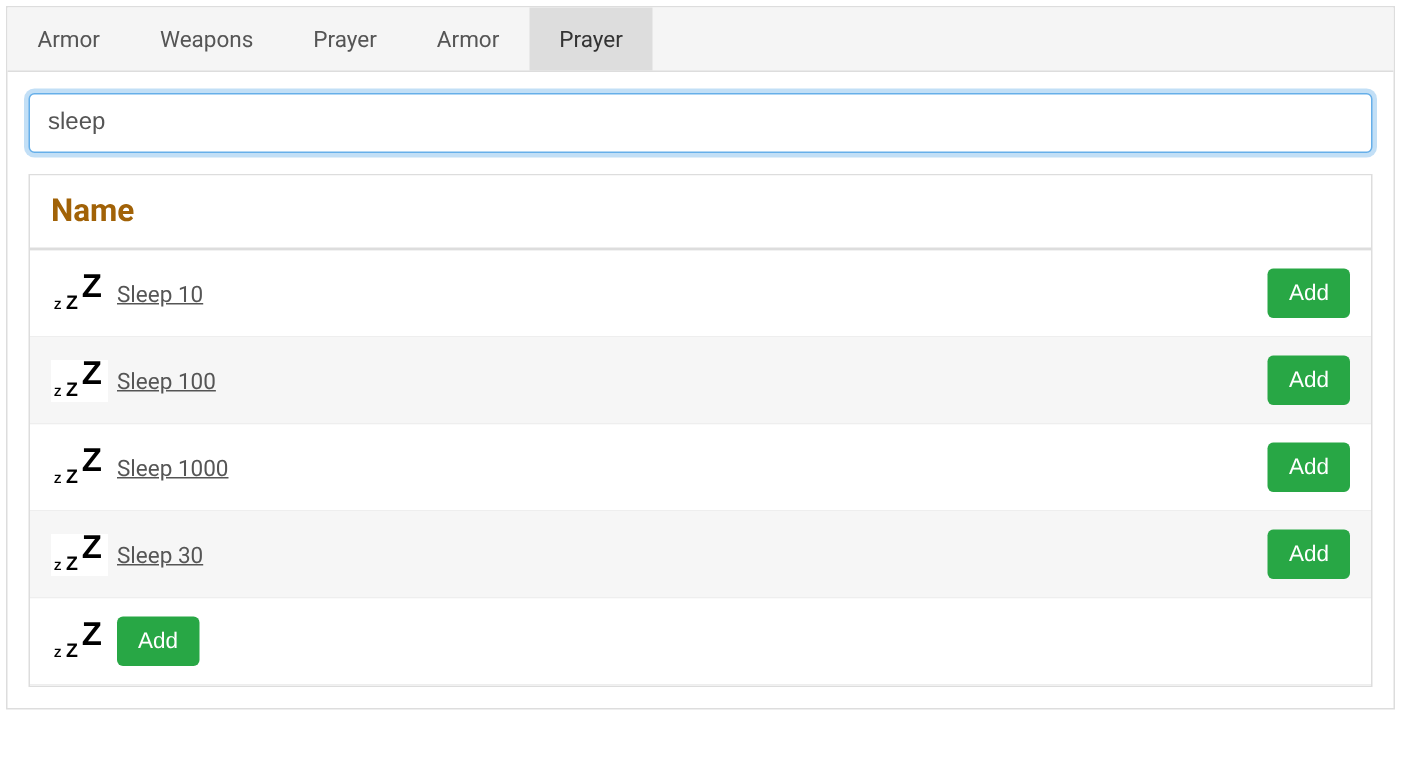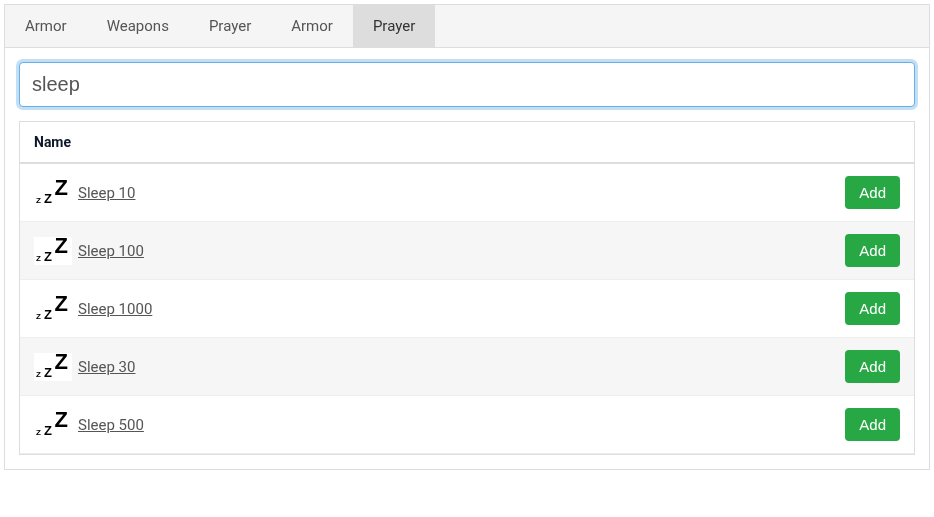--- a/index.html
+++ b/index.html
@@ -30,38 +30,38 @@
   }
   .tab.active {
     background: #ddd;
     color: #333;
   }
   .search-wrap {
     padding: 14px;
   }
   .search-input {
     width: 100%;
-    font-size: 20px;
+    font-size: 16px;
     padding: 10px 12px;
     border: 1px solid #ccc;
     border-radius: 4px;
     outline: none;
     color: #555;
     box-shadow: 0 0 0 3px rgba(102,175,233,0.4);
     border-color: #66afe9;
   }
   .table-wrap {
     margin: 0 14px 14px 14px;
     border: 1px solid #ddd;
   }
   .table-header {
     padding: 12px 14px;
     font-weight: 700;
-    font-size: 14px;
-    color: #0f172a;
+    font-size: 21px;
+    color: #a16207;
     border-bottom: 2px solid #ddd;
     background: #fff;
   }
   .table-body-outer {
     position: relative;
   }
   .table-body {
     max-height: 340px;
     overflow-y: scroll;
   }
@@ -201,21 +201,20 @@
           <div class="row-label">Sleep 30</div>
           <button class="add-btn">Add</button>
         </div>
 
         <div class="row">
           <div class="row-icon">
             <span class="z-big">Z</span>
               <span class="z-mid">Z</span>
               <span class="z-sm">Z</span>
           </div>
-          <div class="row-label">Sleep 500</div>
           <button class="add-btn">Add</button>
         </div>
 
       </div>
     </div>
   </div>
 
 </div>
 
 </body></html>

